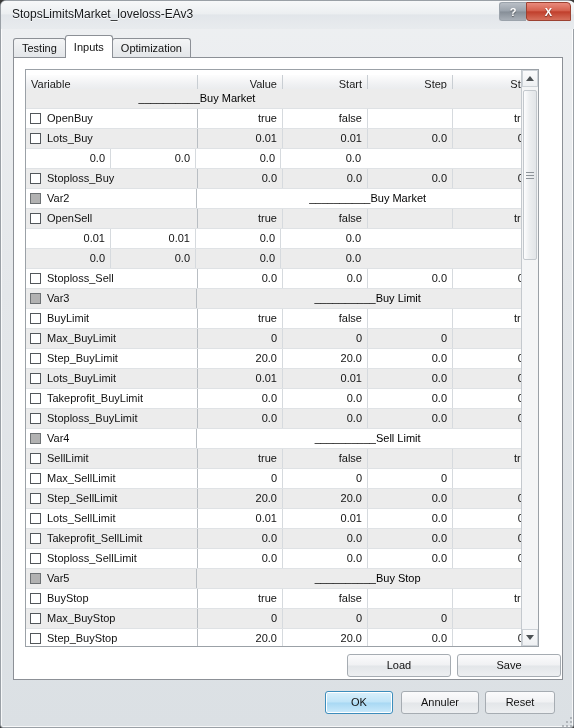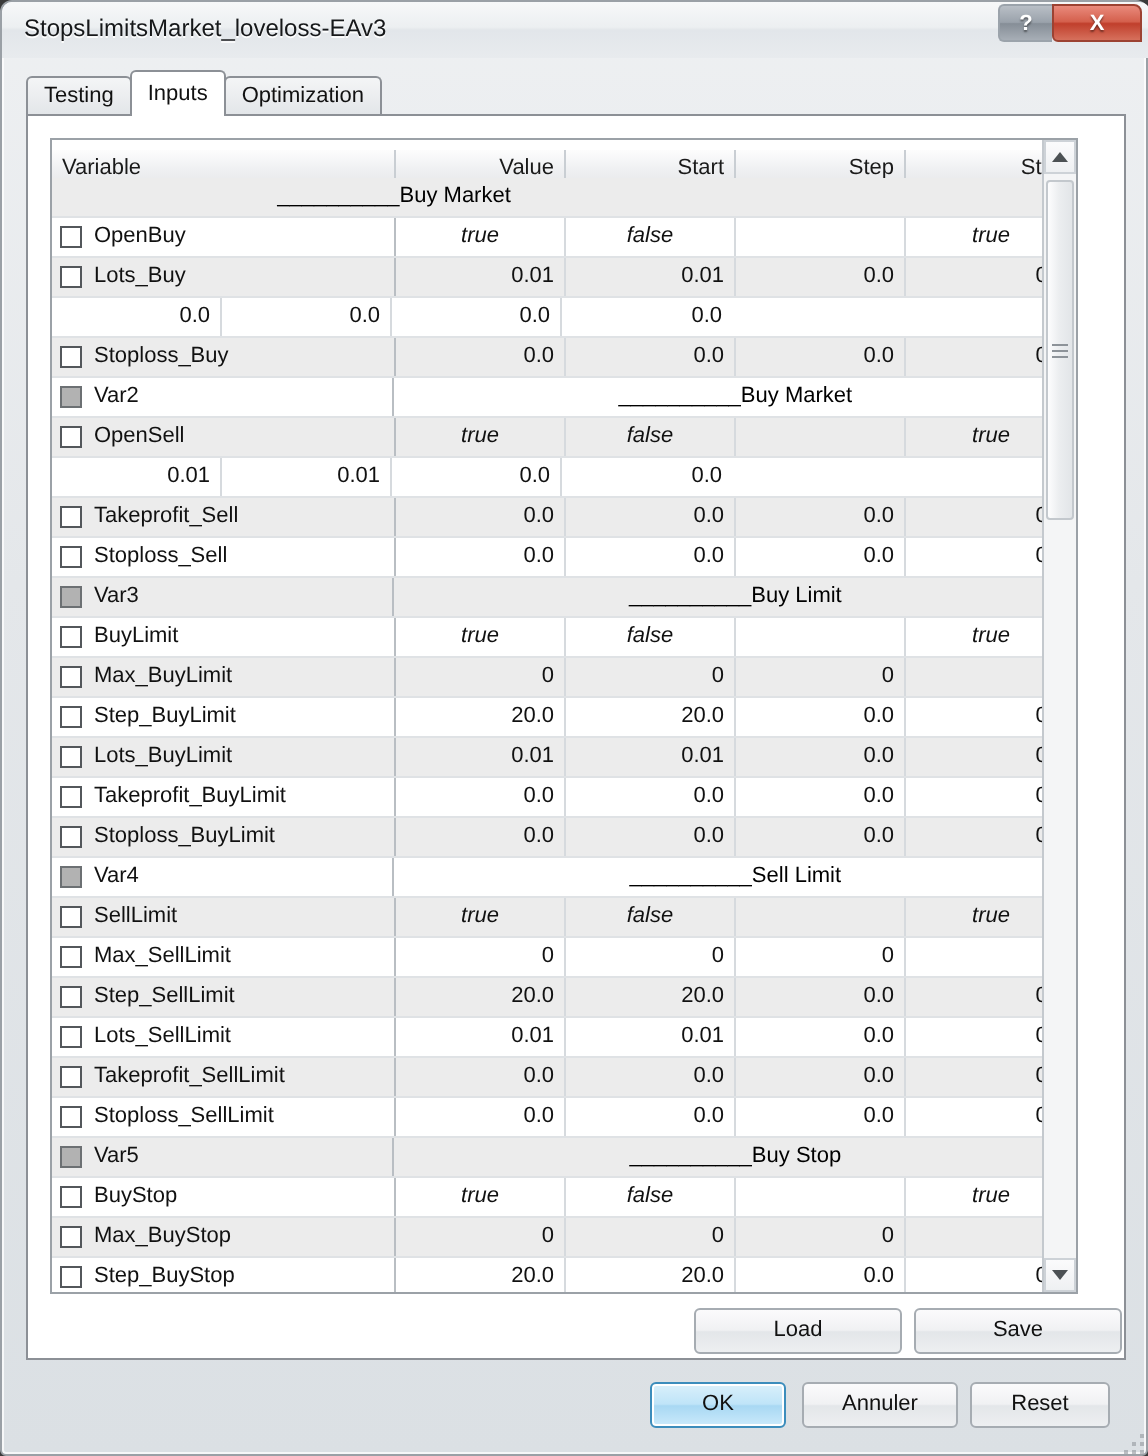--- a/index.html
+++ b/index.html
@@ -192,21 +192,21 @@
     color: #111;
   }
   .cell.varcol {
     width: 172px;
     border-right: 1px solid #b9bec3;
     display: flex;
     align-items: center;
     padding: 0 0 0 4px;
   }
   .cell.num { width: 85px; text-align: right; }
-  .cell.txt { width: 85px; text-align: center; font-style: italic; }
+  .cell.txt { width: 85px; text-align: right; }
   .cell.last { border-right: none; }
 
   .chk {
     width: 11px;
     height: 11px;
     box-sizing: border-box;
     border: 1px solid #53575b;
     background: #ffffff;
     margin-right: 6px;
     flex: 0 0 auto;
@@ -443,24 +443,20 @@
             <div class="cell txt"></div>
             <div class="cell txt last">true</div>
           </div>
           <div class="row">
             <div class="cell num">0.01</div>
             <div class="cell num">0.01</div>
             <div class="cell num">0.0</div>
             <div class="cell num last">0.0</div>
           </div>
           <div class="row alt">
-            <div class="cell varcol">
-              <span class="chk"></span>
-              <span class="vname">Takeprofit_Sell</span>
-            </div>
             <div class="cell num">0.0</div>
             <div class="cell num">0.0</div>
             <div class="cell num">0.0</div>
             <div class="cell num last">0.0</div>
           </div>
           <div class="row">
             <div class="cell varcol">
               <span class="chk"></span>
               <span class="vname">Stoploss_Sell</span>
             </div>

